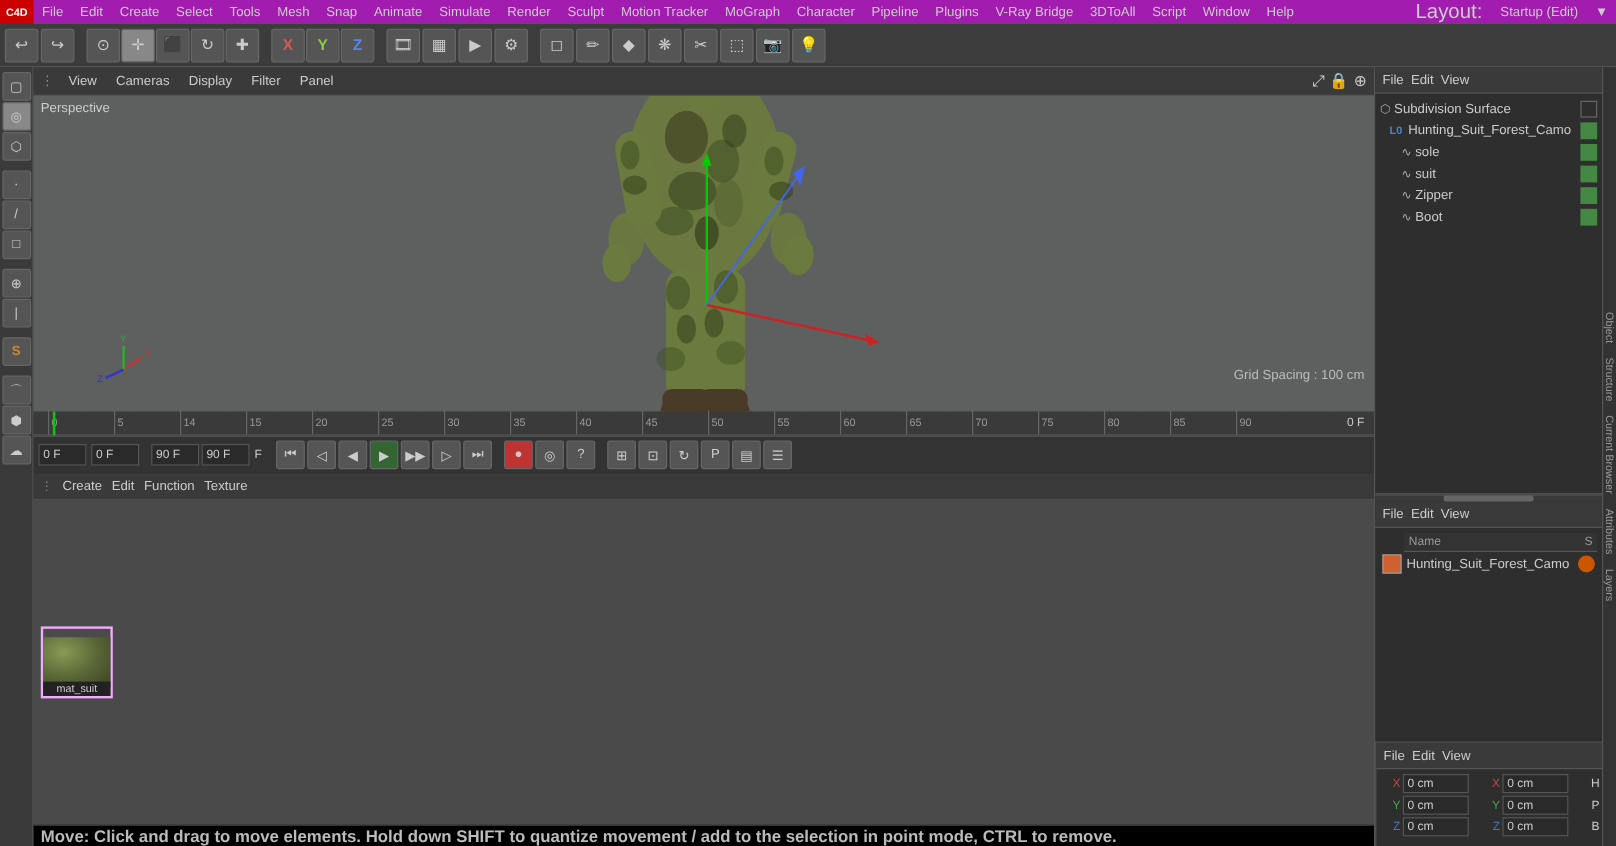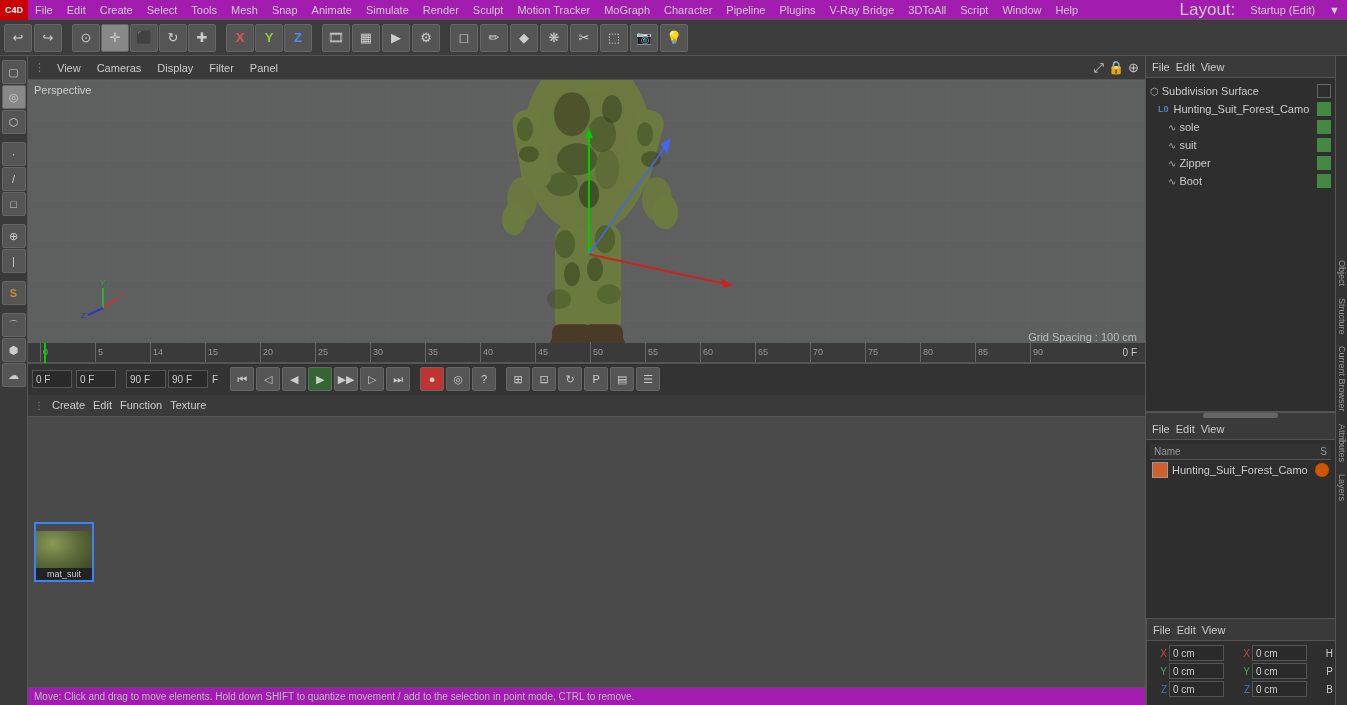--- a/index.html
+++ b/index.html
@@ -32,21 +32,21 @@
 
     
     #viewport-toolbar { height: 24px; background: #3a3a3a; display: flex; align-items: center; padding: 0 6px; gap: 8px; border-bottom: 1px solid #555; font-size: 11px; }
     .viewport-tab { color: #ccc; cursor: pointer; padding: 0 4px; }
     .viewport-right-icons { margin-left: auto; display: flex; gap: 4px; }
     .viewport-icon { color: #ccc; font-size: 13px; cursor: pointer; }
 
     
     #viewport { flex: 1; background: #5a5a5a; position: relative; overflow: hidden; }
     .viewport-label { position: absolute; top: 4px; left: 6px; font-size: 11px; color: #ccc; }
-    .grid-info { position: absolute; bottom: 0; right: 8px; font-size: 11px; color: #bbb; }
+    .grid-info { position: absolute; bottom: 24px; right: 8px; font-size: 11px; color: #bbb; }
 
     
     .grid-bg {
       position: absolute; top: 0; left: 0; right: 0; bottom: 0;
       background-color: #5e6060;
       background-image:
         linear-gradient(rgba(100,100,100,0.3) 1px, transparent 1px),
         linear-gradient(90deg, rgba(100,100,100,0.3) 1px, transparent 1px);
       background-size: 40px 40px;
     }
@@ -54,21 +54,21 @@
     #timeline-ruler-marks { display: flex; align-items: center; gap: 0; flex: 1; margin-left: 8px; }
     .ruler-mark { width: 55px; font-size: 9px; color: #999; text-align: left; border-left: 1px solid #666; padding-left: 2px; height: 20px; line-height: 20px; }
     #playback-controls { height: 32px; background: #333; display: flex; align-items: center; padding: 0 4px; gap: 2px; border-top: 1px solid #555; }
     .time-field { background: #2a2a2a; border: 1px solid #555; color: #ccc; width: 40px; height: 18px; font-size: 10px; padding: 0 3px; }
     .pb-btn { width: 24px; height: 24px; background: #555; border: 1px solid #666; display: flex; align-items: center; justify-content: center; cursor: pointer; font-size: 11px; color: #ccc; border-radius: 2px; }
     .pb-btn.red-dot { background: #c03333; }
     .pb-separator { width: 6px; }
     #mat-toolbar { height: 22px; background: #3a3a3a; display: flex; align-items: center; padding: 0 6px; gap: 8px; border-bottom: 1px solid #555; }
     .mat-menu-item { color: #ccc; cursor: pointer; font-size: 11px; }
     #mat-content { flex: 1; display: flex; align-items: center; padding: 4px 6px; gap: 6px; position: relative; }
-    .mat-swatch { width: 60px; height: 60px; border: 2px solid #3b82f6; display: flex; align-items: center; justify-content: center; flex-direction: column; cursor: pointer; position: relative; }
+    .mat-swatch { width: 60px; height: 60px; border: 2px solid #f0abfc; display: flex; align-items: center; justify-content: center; flex-direction: column; cursor: pointer; position: relative; }
     .mat-swatch-inner { width: 56px; height: 42px; }
     .mat-swatch-label { font-size: 9px; color: #ccc; text-align: center; background: #222; width: 100%; padding: 1px 0; position: absolute; bottom: 0; }
 
     
     #right-panel { width: 190px; background: #2e2e2e; display: flex; flex-direction: column; border-left: 1px solid #555; flex-shrink: 0; }
     #right-top { flex: 1; border-bottom: 1px solid #555; display: flex; flex-direction: column; }
     #right-top-toolbar { height: 22px; background: #3a3a3a; display: flex; align-items: center; padding: 0 6px; gap: 6px; border-bottom: 1px solid #555; }
     .r-menu-item { color: #ccc; font-size: 11px; cursor: pointer; }
     .obj-tree { padding: 4px 0; flex: 1; }
     .obj-item { display: flex; align-items: center; padding: 2px 4px; gap: 3px; cursor: pointer; font-size: 11px; }
@@ -92,21 +92,21 @@
 
     
     #coord-panel { width: 250px; background: #2e2e2e; border-left: 1px solid #555; flex-shrink: 0; display: flex; flex-direction: column; }
     #coord-toolbar { height: 22px; background: #3a3a3a; display: flex; align-items: center; padding: 0 6px; gap: 6px; border-bottom: 1px solid #555; }
     .coord-field { background: #2a2a2a; border: 1px solid #555; color: #ccc; width: 55px; height: 16px; font-size: 10px; padding: 0 3px; }
     #coord-bottom { display: flex; align-items: center; padding: 3px 6px; gap: 4px; }
     .coord-dropdown { background: #3a3a3a; border: 1px solid #555; color: #ccc; height: 18px; font-size: 10px; padding: 0 2px; }
     .apply-btn { background: #888; border: 1px solid #999; color: #222; height: 20px; font-size: 11px; font-weight: bold; padding: 0 10px; cursor: pointer; margin-left: auto; }
 
     
-    #status-bar { height: 18px; background: #a21caf; display: flex; align-items: center; padding: 0 6px; border-top: 1px solid #555; font-size: 10px; color: #bbb; }
+    #status-bar { height: 18px; background: #000000; display: flex; align-items: center; padding: 0 6px; border-top: 1px solid #555; font-size: 14px; color: #bbb; font-weight: bold; }
 
     
     .timeline-marker { position: absolute; left: 16px; top: 0; width: 2px; height: 20px; background: #00cc00; }
   </style>
 </head>
 <body>
 
 <div id="menu-bar">
   <div class="menu-logo">C4D</div>
   <div class="menu-item">File</div>
@@ -415,21 +415,21 @@
     </div>
 
     <div id="right-bottom">
       <div id="right-bottom-toolbar">
         <span class="r-menu-item">File</span>
         <span class="r-menu-item">Edit</span>
         <span class="r-menu-item">View</span>
       </div>
       <div class="mat-list">
 
-        <div style="display:flex; padding:2px 4px; gap:4px; background:#333; font-size:10px; color:#999; border-bottom:1px solid #555;">
+        <div style="display:flex; padding:2px 4px; gap:4px; background:#333; font-size:10px; color:#999; border-bottom:1px solid #555;margin-left:20px;">
           <span>Name</span>
           <span style="margin-left:auto;">S</span>
         </div>
         <div class="mat-row">
           <div style="width:16px; height:16px; background:#d06030; border:1px solid #999; flex-shrink:0;"></div>
           <span class="mat-row-name">Hunting_Suit_Forest_Camo</span>
           <div class="mat-row-btn"></div>
         </div>
       </div>
     </div>

